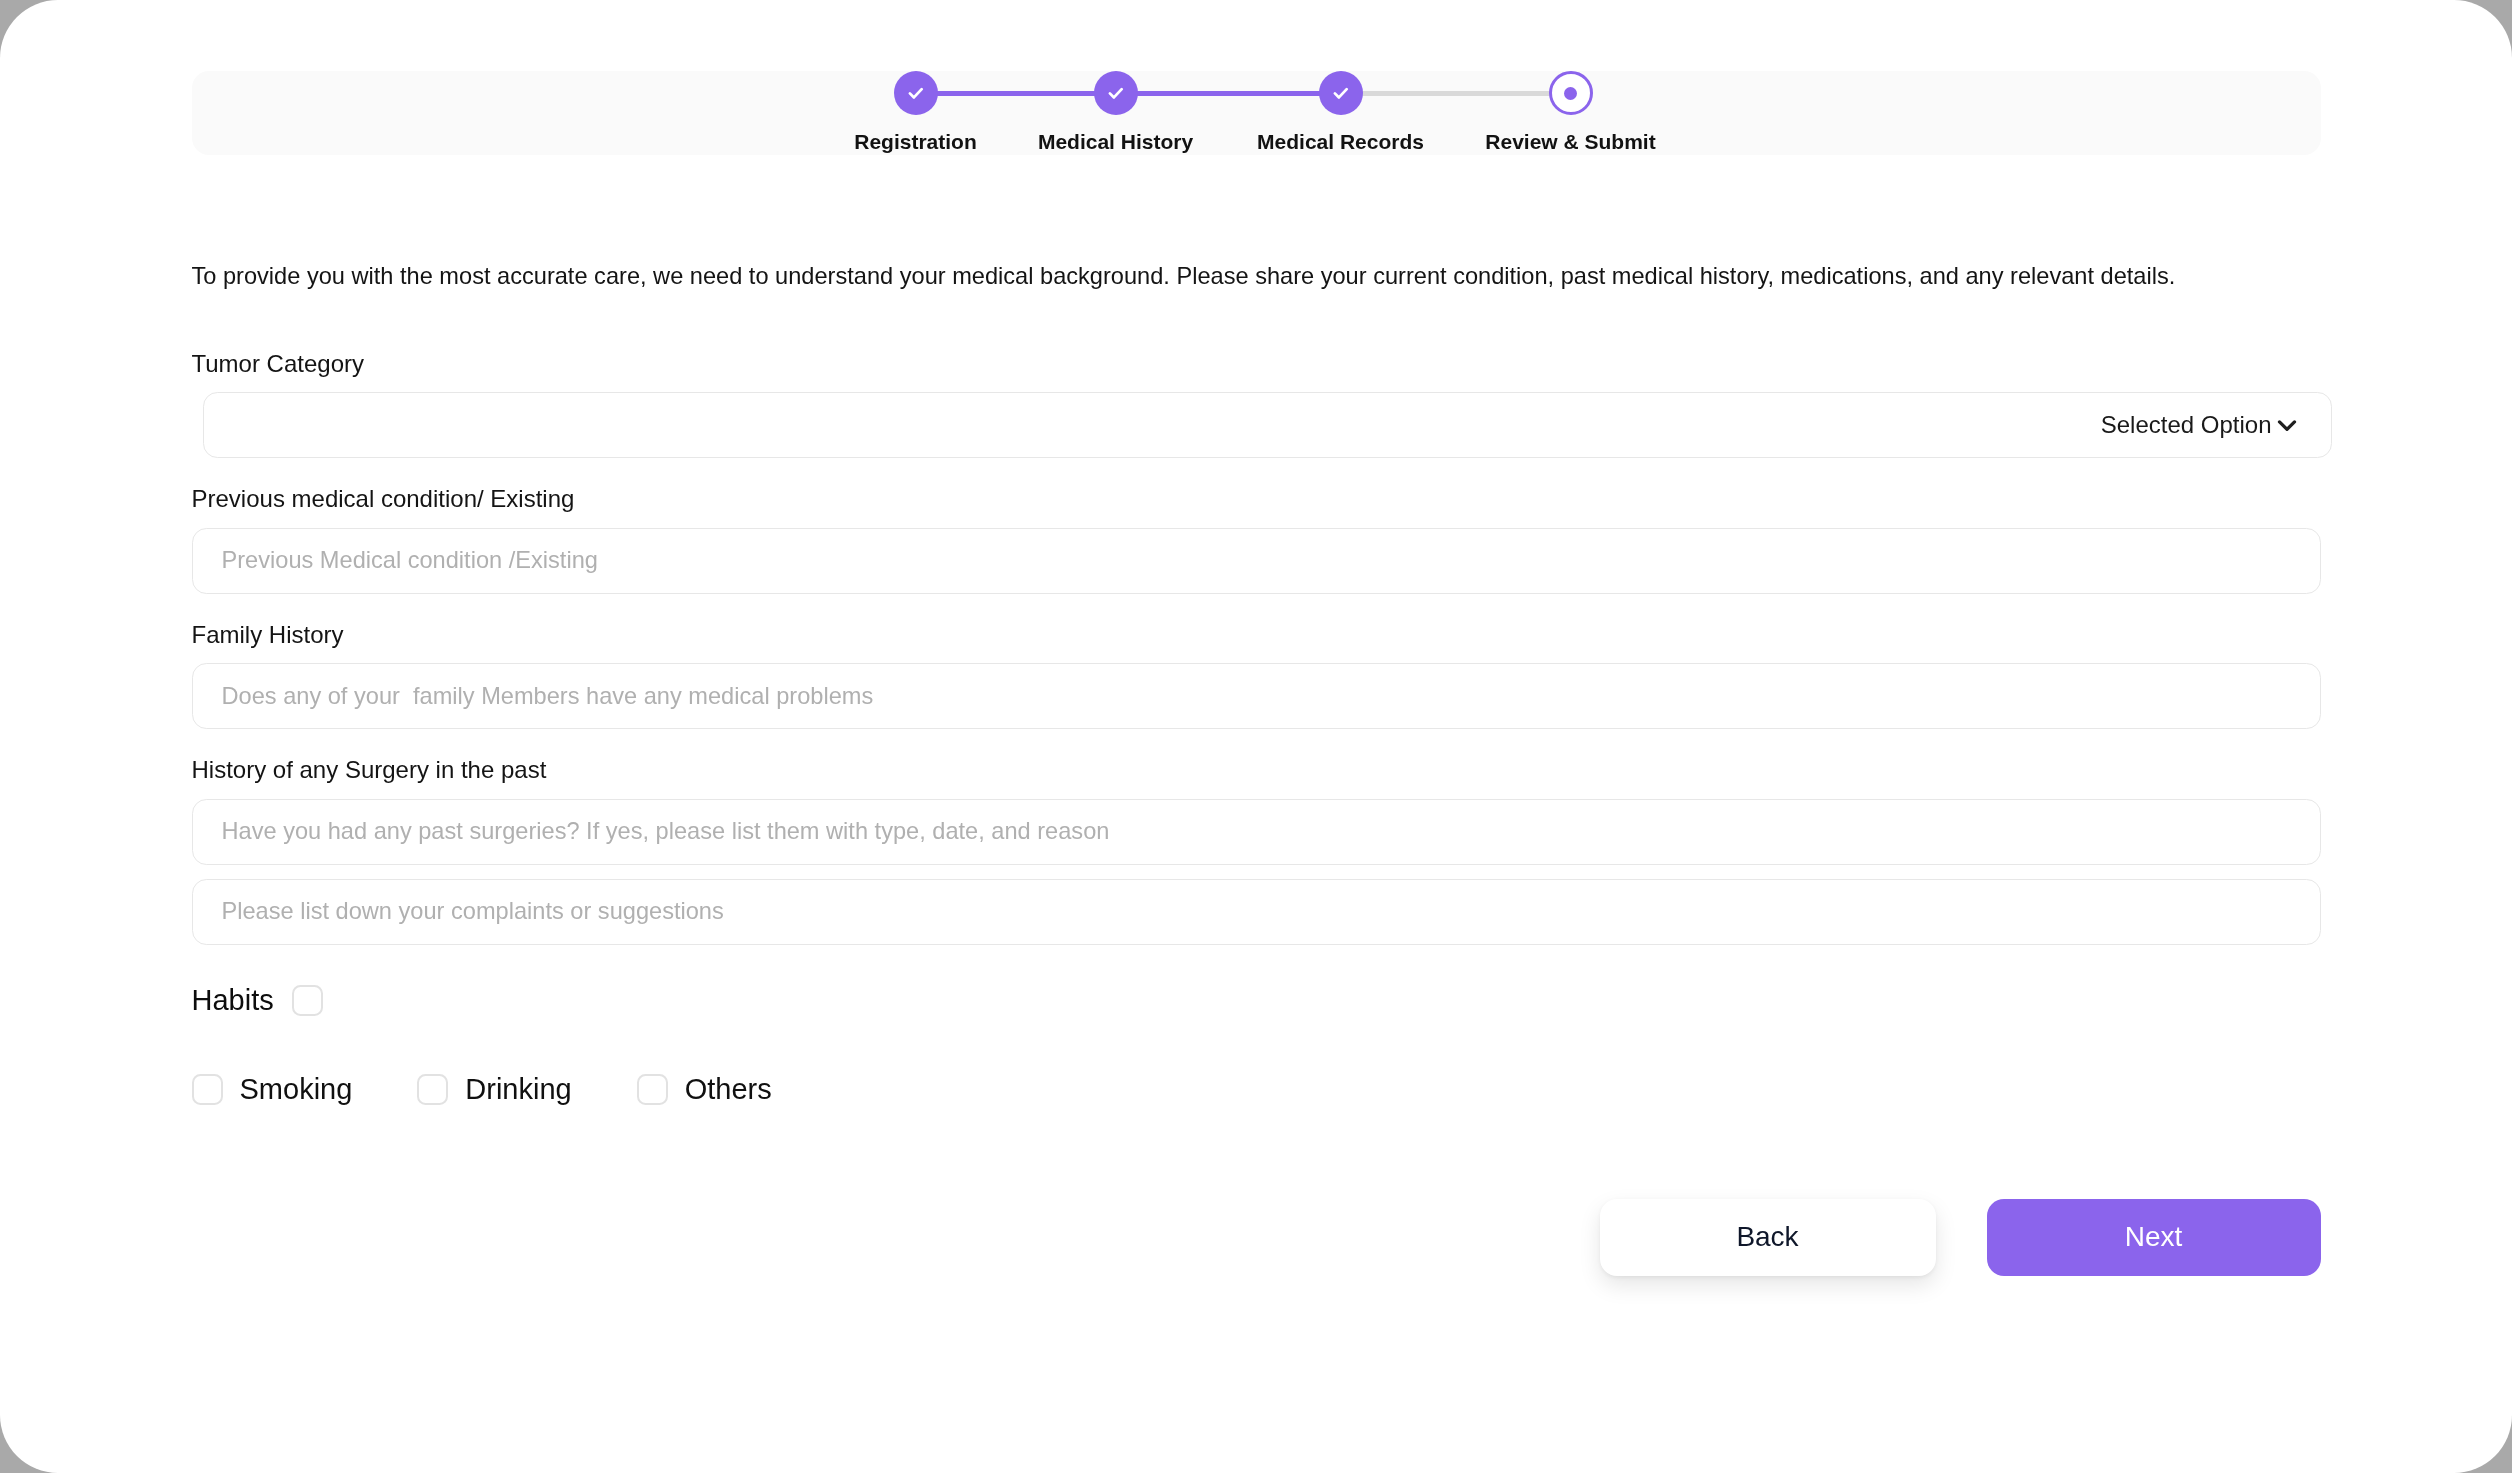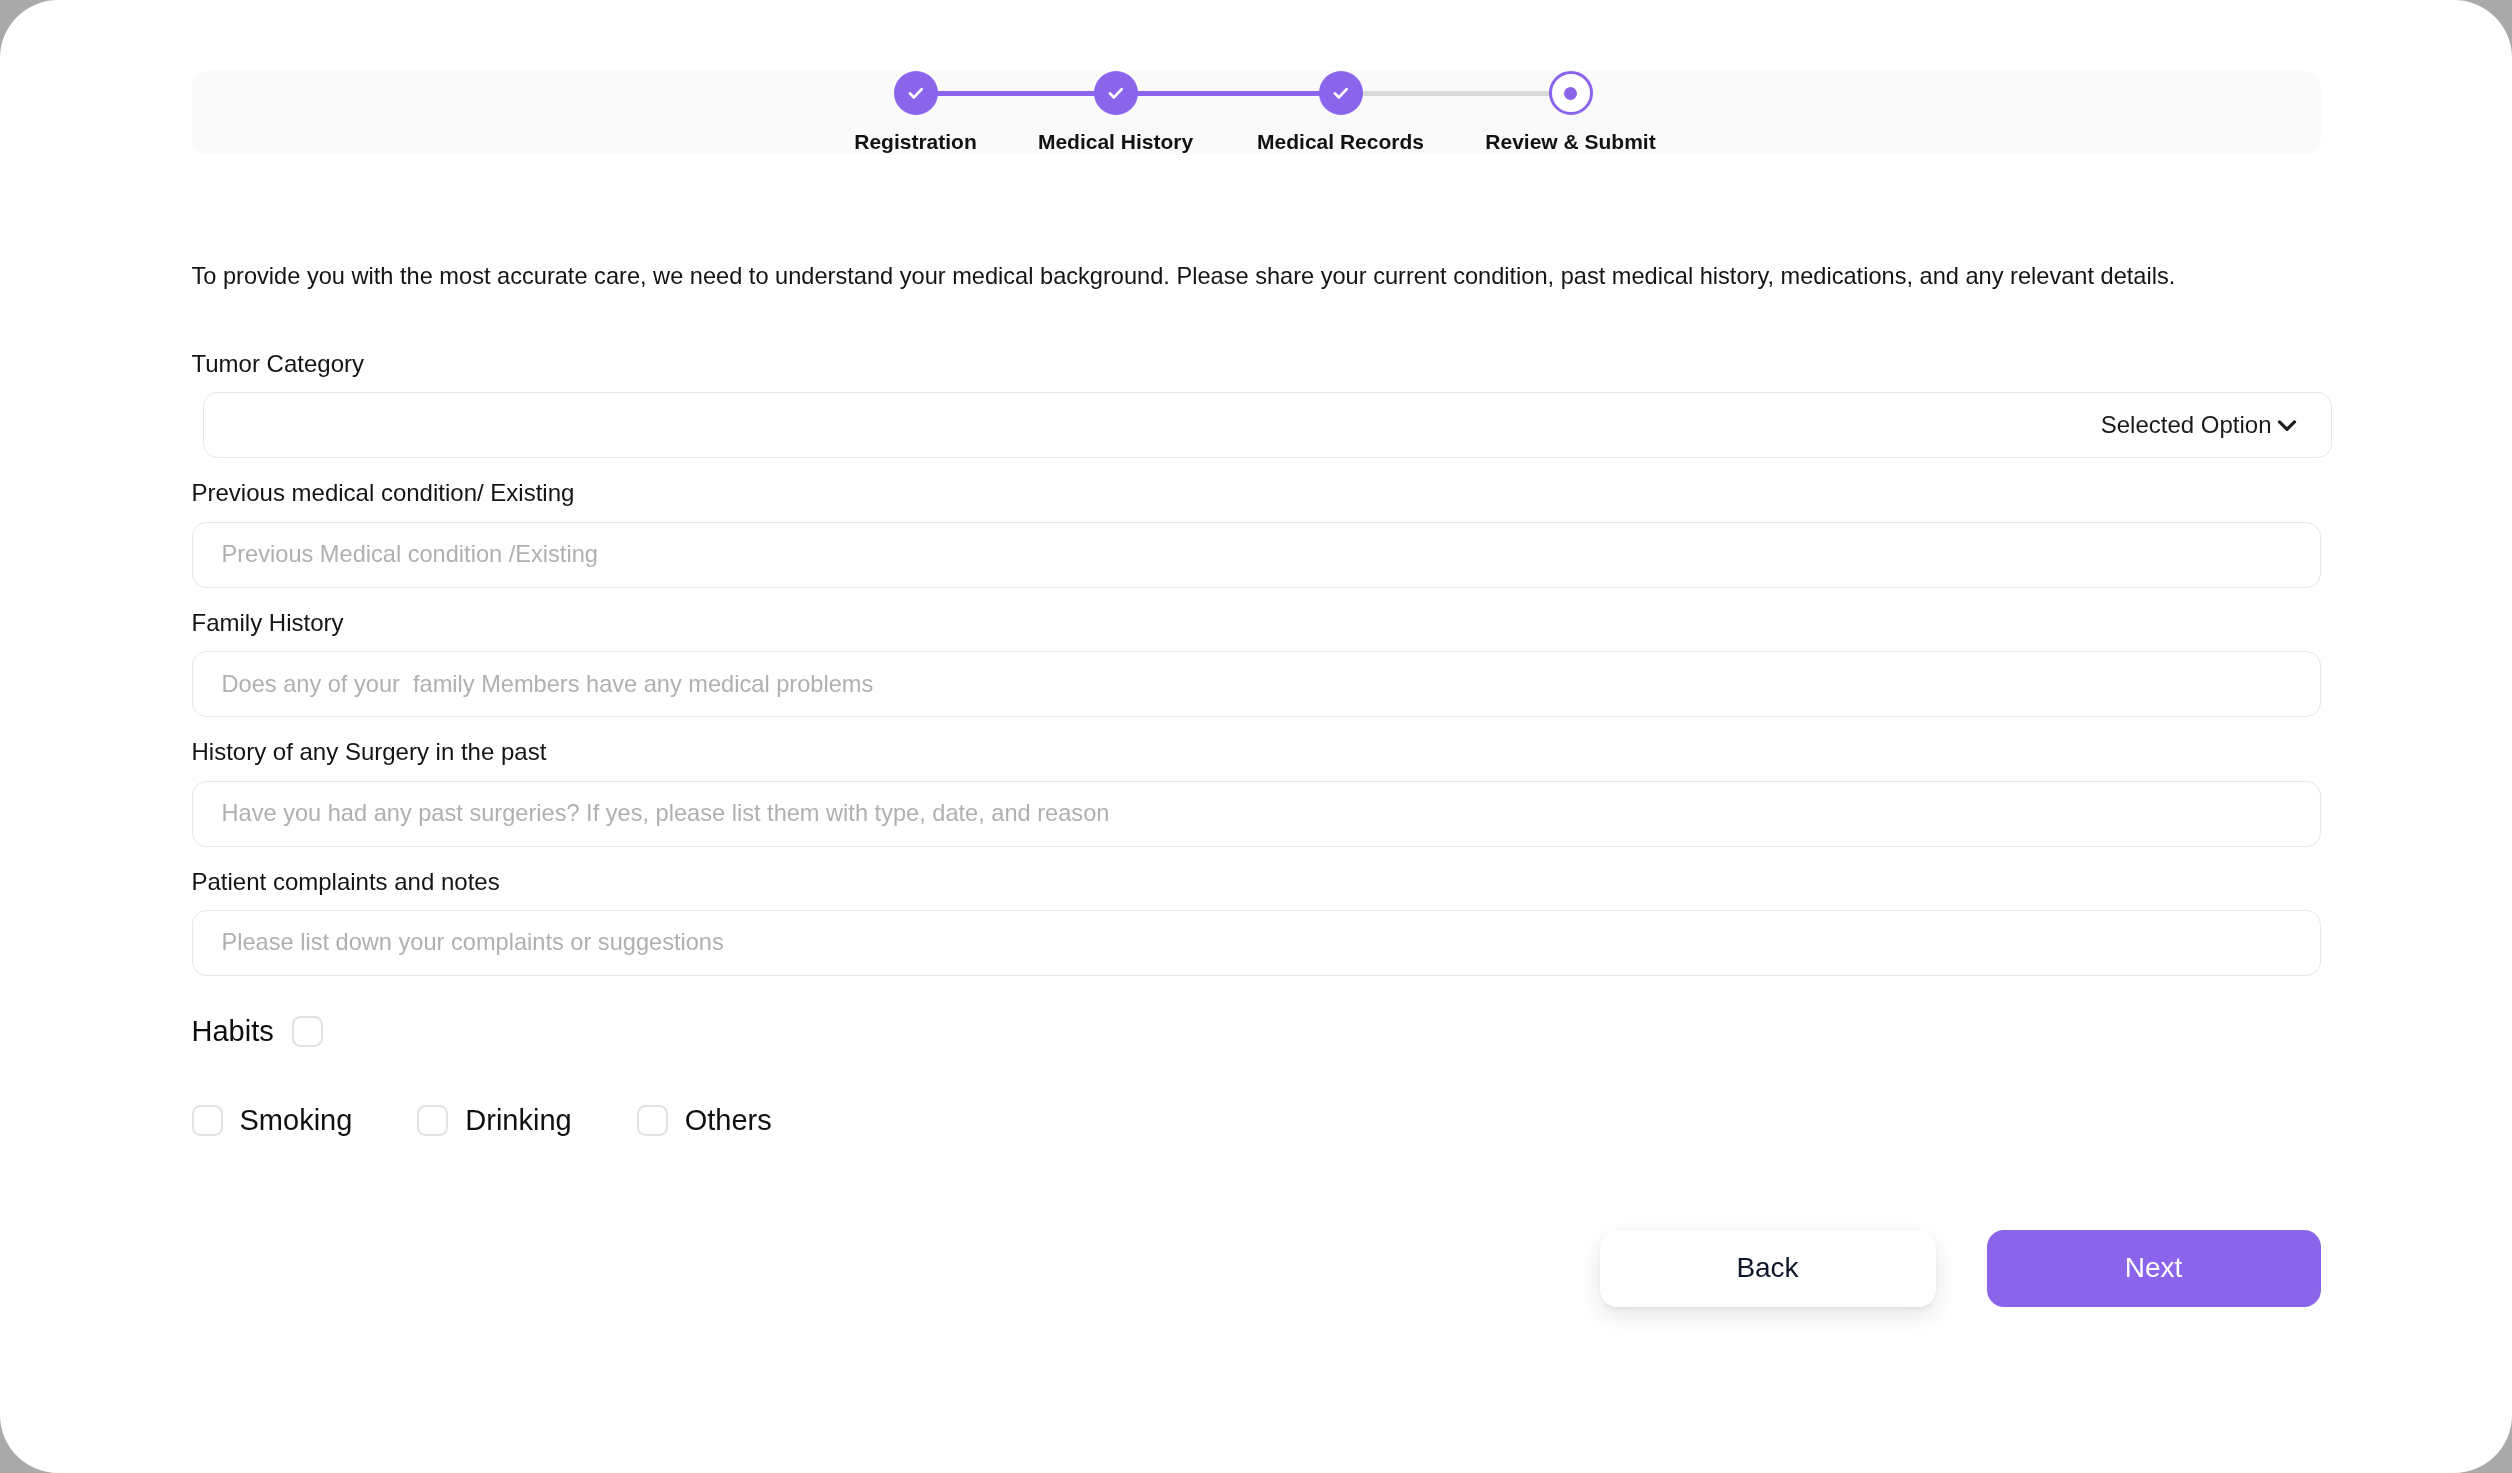--- a/index.html
+++ b/index.html
@@ -63,21 +63,21 @@
     white-space:nowrap;
     font-size:21px;font-weight:700;color:#121212;
   }
 
   
   .intro{
     margin-top:107px;
     font-size:23.6px;line-height:29px;color:var(--ink);
   }
   .field-label{
-    margin-top:20px;
+    margin-top:26px;
     font-size:24px;line-height:29px;font-weight:500;color:var(--ink);
   }
   .field-label.first{margin-top:58px;}
   .text-input,.select-box{
     margin-top:14.4px;
     width:100%;height:66px;
     background:#ffffff;
     border:1.3px solid var(--border);
     border-radius:14.4px;
     padding:0 29px;
@@ -199,21 +199,20 @@
 
     <div class="field-label">Previous medical condition/ Existing</div>
     <input class="text-input" type="text" placeholder="Previous Medical condition /Existing" style="">
 
     <div class="field-label">Family History</div>
     <input class="text-input" type="text" placeholder="Does any of your  family Members have any medical problems" style="">
 
     <div class="field-label">History of any Surgery in the past</div>
     <input class="text-input" type="text" placeholder="Have you had any past surgeries? If yes, please list them with type, date, and reason" style="">
 
-    <div class="field-label">Patient complaints and notes</div>
     <input class="text-input" type="text" placeholder="Please list down your complaints or suggestions" style="">
 
     <div class="habits-row">
       <span class="habits-title">Habits</span>
       <span class="checkbox"></span>
     </div>
 
     <div class="options-row">
       <div class="option">
         <span class="checkbox"></span>

